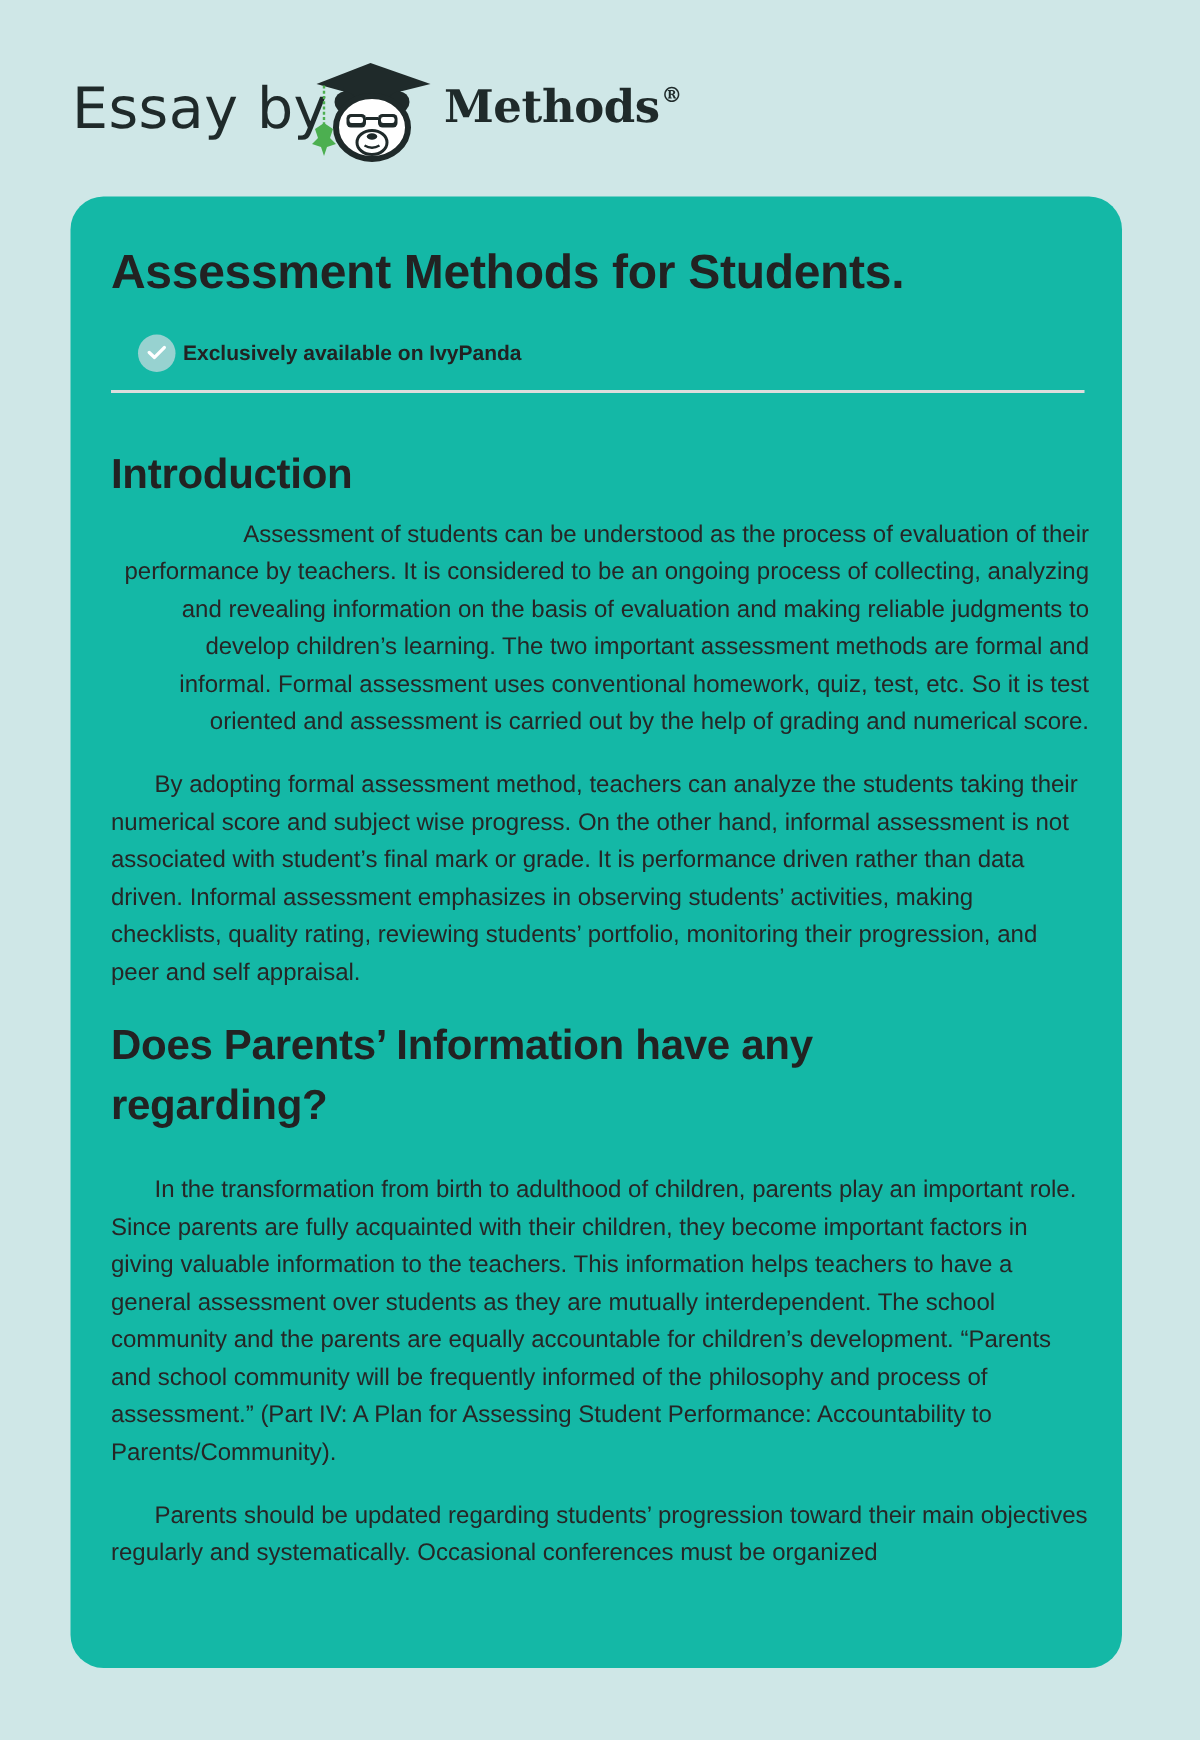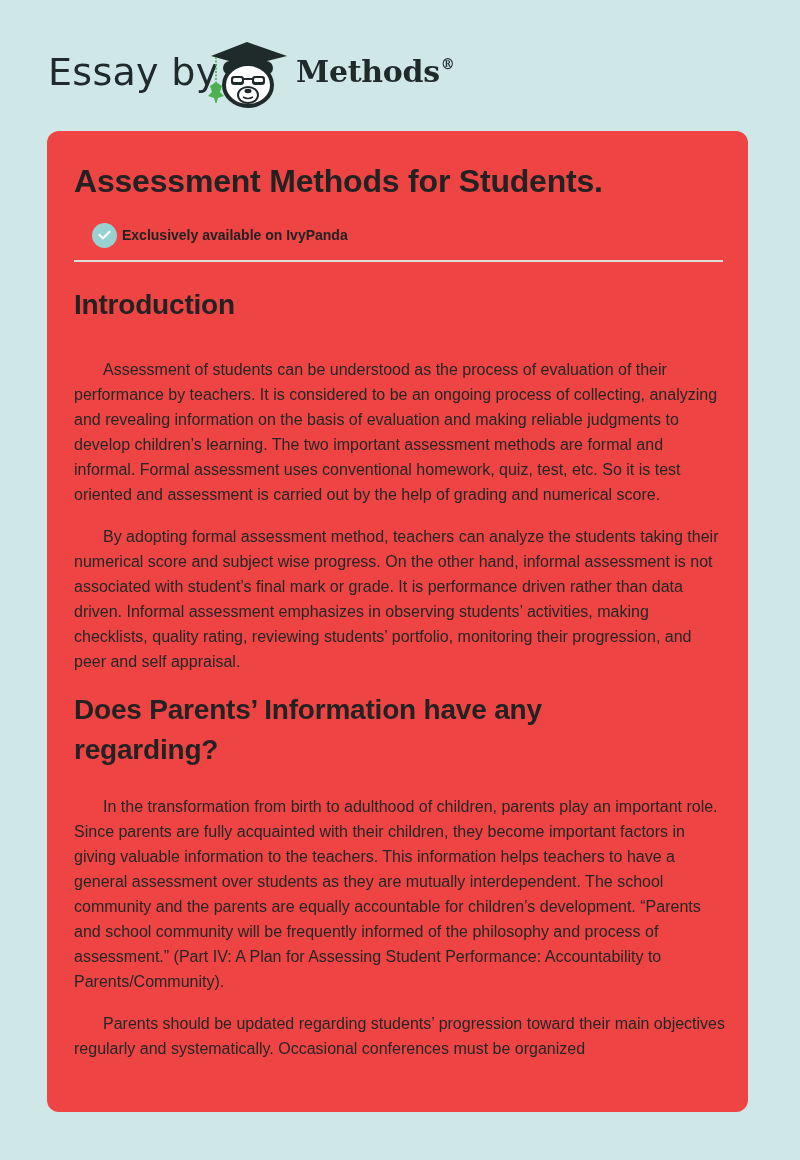--- a/index.html
+++ b/index.html
@@ -55,22 +55,22 @@
       position: relative;
       top: 2px;
       margin-left: 1px;
     }
     .card {
       position: absolute;
       left: 47px;
       top: 131px;
       width: 701px;
       height: 981px;
-      background: #ef4444;
-      border-radius: 12px;
+      background: #14b8a6;
+      border-radius: 22px;
       overflow: hidden;
     }
     .card-inner {
       position: absolute;
       left: 27px;
       top: 0;
       width: 650px;
     }
     .title {
       position: absolute;
@@ -128,22 +128,22 @@
       line-height: 40px;
       letter-spacing: -0.2px;
     }
     p {
       margin: 0;
       font-size: 16px;
       line-height: 25px;
       color: #262626;
       text-indent: 29px;
     }
-    .h-intro { margin-top: 4px; }
-    .p-intro-1 { margin-top: 32px; }
+    .h-intro { margin-top: 15px; }
+    .p-intro-1 { margin-top: 8px; text-align: right; }
     .p-intro-2 { margin-top: 17px; }
     .h-parents { margin-top: 16px; }
     .p-parents-1 { margin-top: 24px; }
     .p-parents-2 { margin-top: 17px; }
   </style>
 </head>
 <body>
 
 <header class="header">
   <div class="essay-by">Essay by</div>

